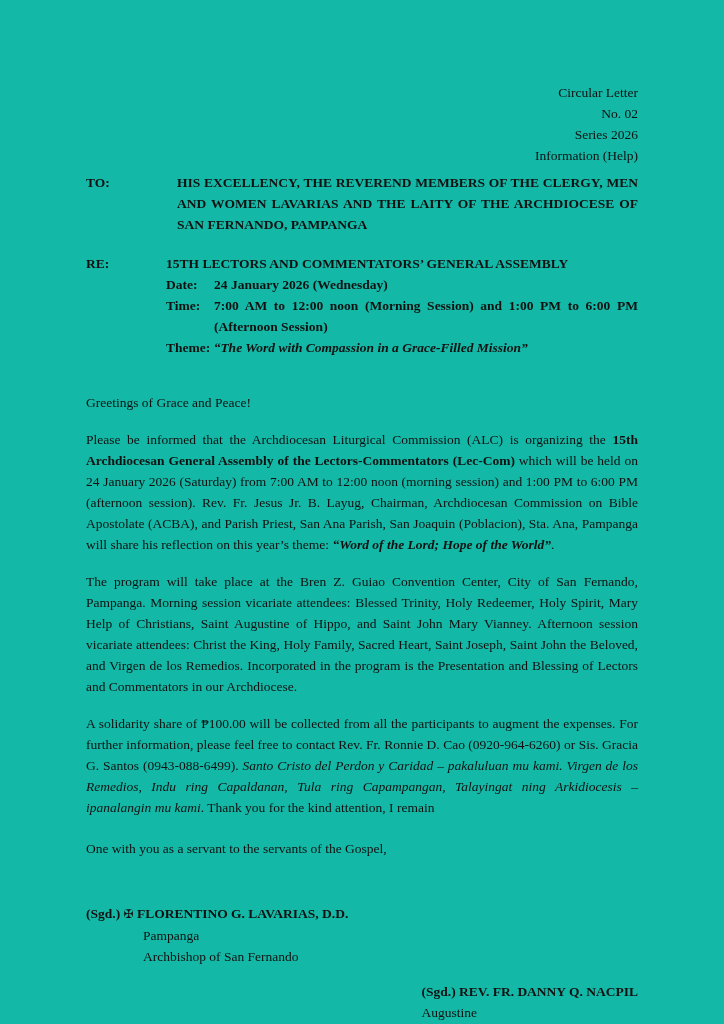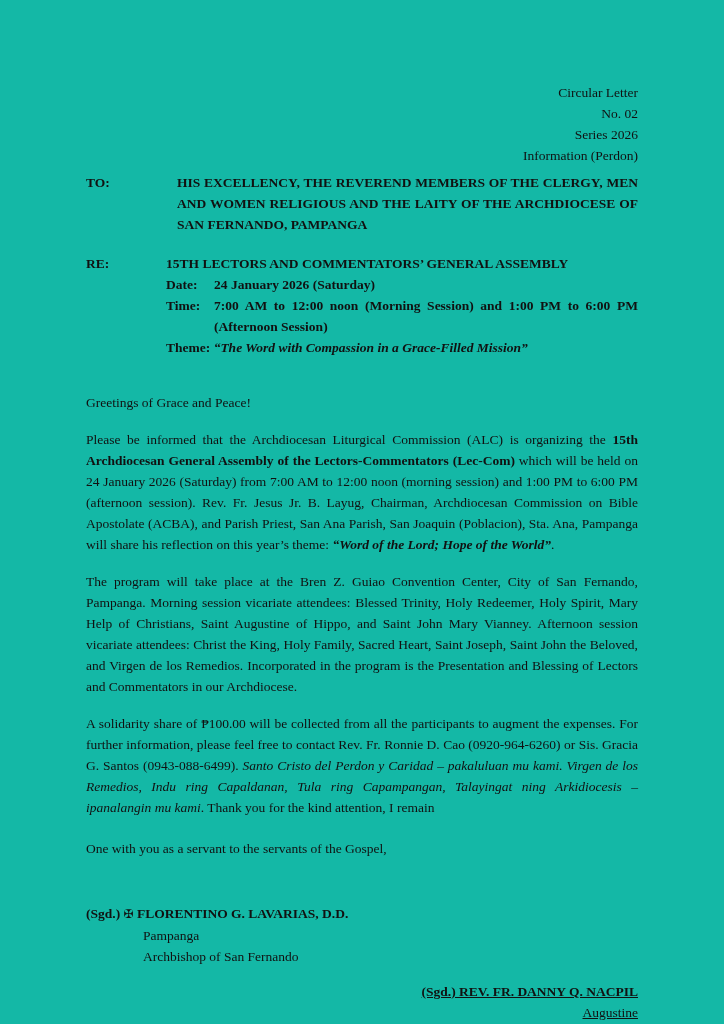--- a/index.html
+++ b/index.html
@@ -49,46 +49,46 @@
   .greeting { margin-bottom: 16px; }
   .para { margin-bottom: 16px; }
   .closing { margin-top: 20px; margin-bottom: 44px; }
 
   .sig1 { margin-bottom: 14px; }
   .sig1-name { font-weight: bold; }
   .sig1-sub { margin-left: 57px; }
   .cross { font-family: "DejaVu Sans", sans-serif; font-size: 12px; }
 
   .sig2-wrap { text-align: right; margin-bottom: 12px; }
-  .sig2 { display: inline-block; text-align: right; text-decoration: underline; }
+  .sig2 { display: inline-block; text-align: left; }
   .sig2-name { font-weight: bold; }
 </style>
 </head>
 <body>
 
 <div class="page">
 
   <div class="header-block right">
     <div>Circular Letter</div>
     <div>No. 02</div>
     <div>Series 2026</div>
-    <div>Information (Perdon)</div>
+    <div>Information (Help)</div>
   </div>
 
   <div class="label-block to-block">
     <div>TO:</div>
-    <div class="justify">HIS EXCELLENCY, THE REVEREND MEMBERS OF THE CLERGY, MEN AND WOMEN RELIGIOUS AND THE LAITY OF THE ARCHDIOCESE OF SAN FERNANDO, PAMPANGA</div>
+    <div class="justify">HIS EXCELLENCY, THE REVEREND MEMBERS OF THE CLERGY, MEN AND WOMEN LAVARIAS AND THE LAITY OF THE ARCHDIOCESE OF SAN FERNANDO, PAMPANGA</div>
   </div>
 
   <div class="label-block re-block">
     <div>RE:</div>
     <div>
       <div>15TH LECTORS AND COMMENTATORS’ GENERAL ASSEMBLY</div>
       <div class="hang">
-        <span class="tab-label">Date:</span><span>24 January 2026 (Saturday)</span>
+        <span class="tab-label">Date:</span><span>24 January 2026 (Wednesday)</span>
       </div>
       <div class="hang justify">
         <span class="tab-label">Time:</span><span>7:00 AM to 12:00 noon (Morning Session) and 1:00 PM to 6:00 PM (Afternoon Session)</span>
       </div>
       <div>
         <span>Theme:</span>
         <span class="i">“The Word with Compassion in a Grace-Filled Mission”</span>
       </div>
     </div>
   </div>

